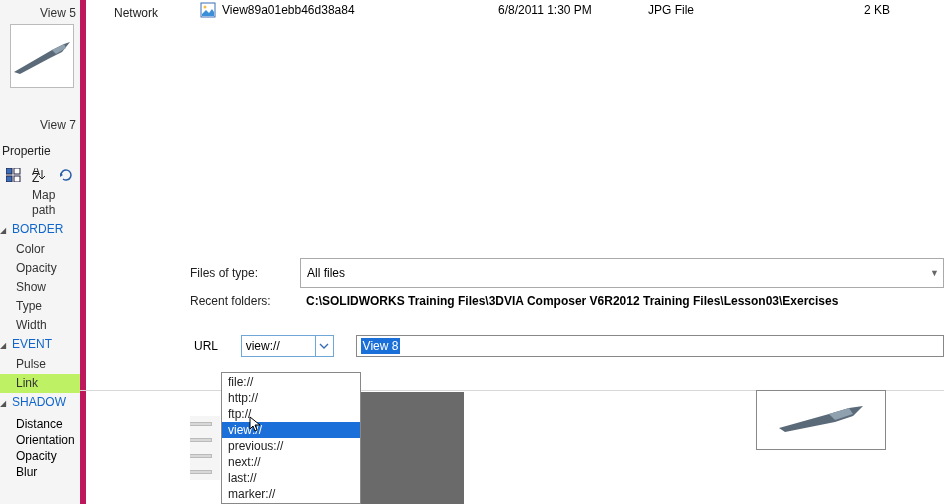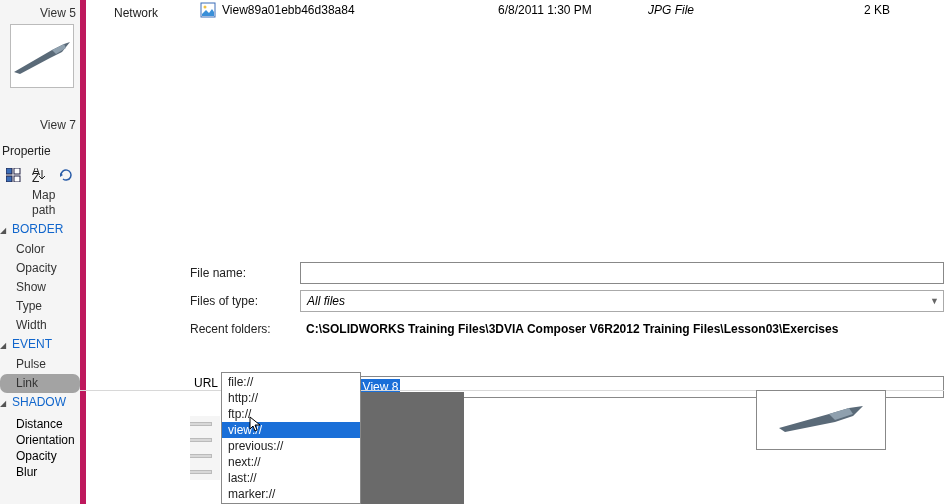--- a/index.html
+++ b/index.html
@@ -11,43 +11,43 @@
   .thumb-svg { width: 60px; height: 40px; }
   .view-label2 { position: absolute; left: 40px; top: 118px; color: #333; }
   
   .props-pane { position: absolute; left: 0; top: 140px; width: 80px; }
   .props-title { font-size: 12px; font-weight: 400; color: #222; padding: 4px 2px 6px 2px; }
   .props-toolbar { display: flex; gap: 6px; padding: 2px 4px; }
   .props-tool { width: 20px; height: 18px; display: inline-flex; align-items: center; justify-content: center; }
   .prop-row { padding: 2px 0 2px 16px; color: #333; cursor: default; line-height: 15px; }
   .prop-row.hdr { color: #1166cc; font-weight: 400; padding-left: 10px; }
   .prop-row.hdr::before { content: "◢"; font-size: 8px; color: #555; margin-right: 4px; margin-left: -10px; display: inline-block; width: 8px; }
-  .prop-row.sel { background: #a3a3a3; border-radius: 7px; }
+  .prop-row.sel { background: #bef264; }
   .prop-row.nomap { padding-left: 32px; }
   
   .sidebar2 { position: absolute; left: 80px; top: 0; width: 110px; height: 504px; background: #fff; border-left: 6px solid #be185d; }
   .network-label { position: absolute; left: 28px; top: 6px; color: #222; }
   
   .file-list { position: absolute; left: 190px; top: 0; width: 754px; height: 245px; background: #fff; }
   .file-row { display: flex; align-items: center; height: 20px; padding-left: 10px; }
   .file-icon-wrap { width: 16px; height: 16px; margin-right: 6px; }
   .col1 { width: 276px; }
   .col2 { width: 150px; }
-  .col3 { width: 164px; font-style: italic; }
+  .col3 { width: 164px; }
   .col4 { width: 78px; text-align: right; }
   
   .form-area { position: absolute; left: 190px; top: 260px; width: 754px; }
   .form-row { display: flex; align-items: center; height: 26px; margin-bottom: 2px; }
   .form-lbl { width: 110px; color: #222; }
   .text-input { flex: 1; height: 22px; border: 1px solid #888; padding: 0 4px; background: #fff; }
-  .combo { flex: 1; height: 22px; border: 1px solid #aaa; padding: 0 6px; background: #fff; display: flex; align-items: center; position: relative; font-style: italic; }
+  .combo { flex: 1; height: 30px; border: 1px solid #aaa; padding: 0 6px; background: #fff; display: flex; align-items: center; position: relative; }
   .combo-arrow { position: absolute; right: 4px; top: 50%; transform: translateY(-50%); color: #666; font-size: 9px; }
   .recent-text { flex: 1; height: 22px; padding: 0 6px; display: flex; align-items: center; color: #000000; font-weight: bold; }
   
-  .url-row { display: flex; height: 26px; margin-top: 34px; gap: 16px; }
+  .url-row { display: flex; align-items: center; height: 26px; margin-top: 19px; gap: 16px; }
   .url-lbl { width: 36px; text-indent: 4px; }
   .url-scheme { width: 96px; height: 22px; border: 1px solid #6fa8d8; padding: 0 4px; background: #fff; display: flex; align-items: center; position: relative; }
   .url-scheme-arrow { position: absolute; right: 0; top: 0; width: 18px; height: 20px; border-left: 1px solid #6fa8d8; display:flex; align-items:center; justify-content:center; }
   .url-value { margin-left: 6px; width: 610px; height: 22px; border: 1px solid #888; padding: 0 4px; display: flex; align-items: center; background: #fff; }
   .url-value-sel { background: #1a6fd8; color: #fff; padding: 1px 2px; }
   
   .dropdown { position: absolute; left: 221px; top: 372px; width: 140px; background: #fff; border: 1px solid #888; z-index: 50; padding: 1px 0; }
   .dd-item { padding: 1px 6px; color: #222; line-height: 14px; cursor: default; }
   .dd-item.sel { background: #1a6fd8; color: #fff; }
   .dd-cursor { position: absolute; right: 102px; top: 42px; z-index: 51; pointer-events: none; }
@@ -160,24 +160,20 @@
     </span>
     <span class="col1">View89a01ebb46d38a84</span>
     <span class="col2">6/8/2011 1:30 PM</span>
     <span class="col3">JPG File</span>
     <span class="col4">2 KB</span>
   </div>
 </div>
 
 <div class="form-area">
   <div class="form-row">
-    <div class="form-lbl">File name:</div>
-    <input class="text-input" value="" style="">
-  </div>
-  <div class="form-row">
     <div class="form-lbl">Files of type:</div>
     <div class="combo">
       <span>All files</span>
       <span class="combo-arrow">▼</span>
     </div>
   </div>
   <div class="form-row">
     <div class="form-lbl">Recent folders:</div>
     <div class="recent-text">C:\SOLIDWORKS Training Files\3DVIA Composer V6R2012 Training Files\Lesson03\Exercises</div>
   </div>

